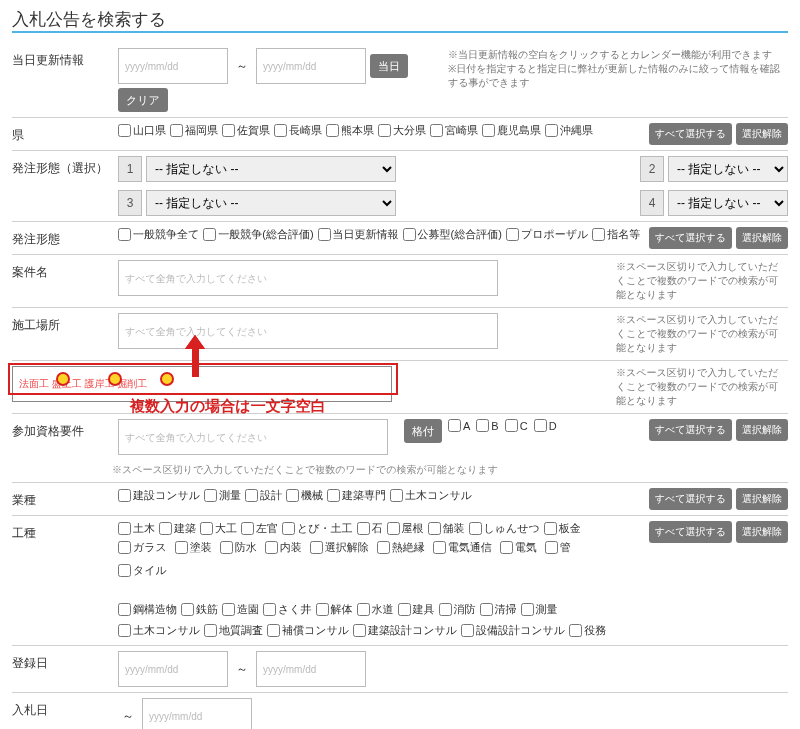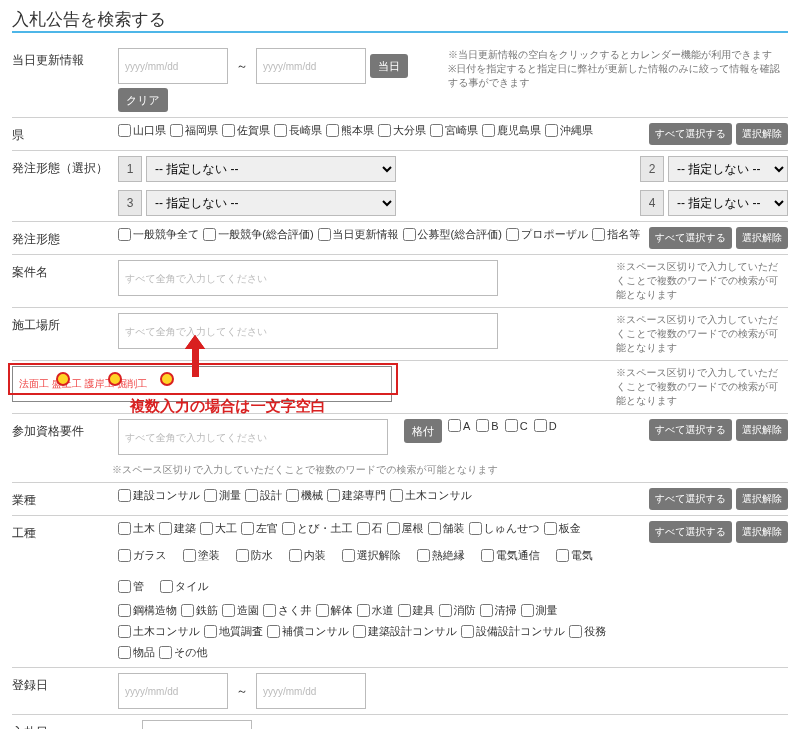--- a/index.html
+++ b/index.html
@@ -241,21 +241,21 @@
       </div>
   <div class="side-btns">
     <button class="btn-select">すべて選択する</button>
     <button class="btn-select">選択解除</button>
   </div>
 </div>
 
 <div class="row">
   <div class="label">工種</div>
   <div class="content" id="works" style="flex-wrap:wrap;max-width:490px;">
-        <div style="display: flex; flex-wrap: wrap; gap: 4px; width: 100%; margin-bottom: 8px;">
+        <div style="display: flex; flex-wrap: wrap; gap: 4px; width: 100%; margin-bottom: 0;">
           <label class="chk">
             <input type="checkbox" style="">
             <span>土木</span>
           </label>
           <label class="chk">
             <input type="checkbox" style="">
             <span>建築</span>
           </label>
           <label class="chk">
             <input type="checkbox" style="">
@@ -283,21 +283,21 @@
           </label>
           <label class="chk">
             <input type="checkbox" style="">
             <span>しゅんせつ</span>
           </label>
           <label class="chk">
             <input type="checkbox" style="">
             <span>板金</span>
           </label>
         </div>
-        <div style="display: flex; flex-wrap: wrap; gap: 16px; width: 100%; margin-bottom: 5px;">
+        <div style="display: flex; flex-wrap: wrap; gap: 8px; width: 100%; margin-bottom: 20px;">
           <label class="chk">
             <input type="checkbox" style="">
             <span>ガラス</span>
           </label>
           <label class="chk">
             <input type="checkbox" style="">
             <span>塗装</span>
           </label>
           <label class="chk">
             <input type="checkbox" style="">
@@ -391,30 +391,20 @@
             <input type="checkbox" style="">
             <span>建築設計コンサル</span>
           </label>
           <label class="chk">
             <input type="checkbox" style="">
             <span>設備設計コンサル</span>
           </label>
           <label class="chk">
             <input type="checkbox" style="">
             <span>役務</span>
-          </label>
-        </div>
-        <div style="display: flex; flex-wrap: wrap; gap: 4px; width: 100%; margin-bottom: 2px;">
-          <label class="chk">
-            <input type="checkbox" style="">
-            <span>物品</span>
-          </label>
-          <label class="chk">
-            <input type="checkbox" style="">
-            <span>その他</span>
           </label>
         </div>
       </div>
   <div class="side-btns" style="align-self:flex-start;">
     <button class="btn-select">すべて選択する</button>
     <button class="btn-select">選択解除</button>
   </div>
 </div>
 
 <div class="row">

